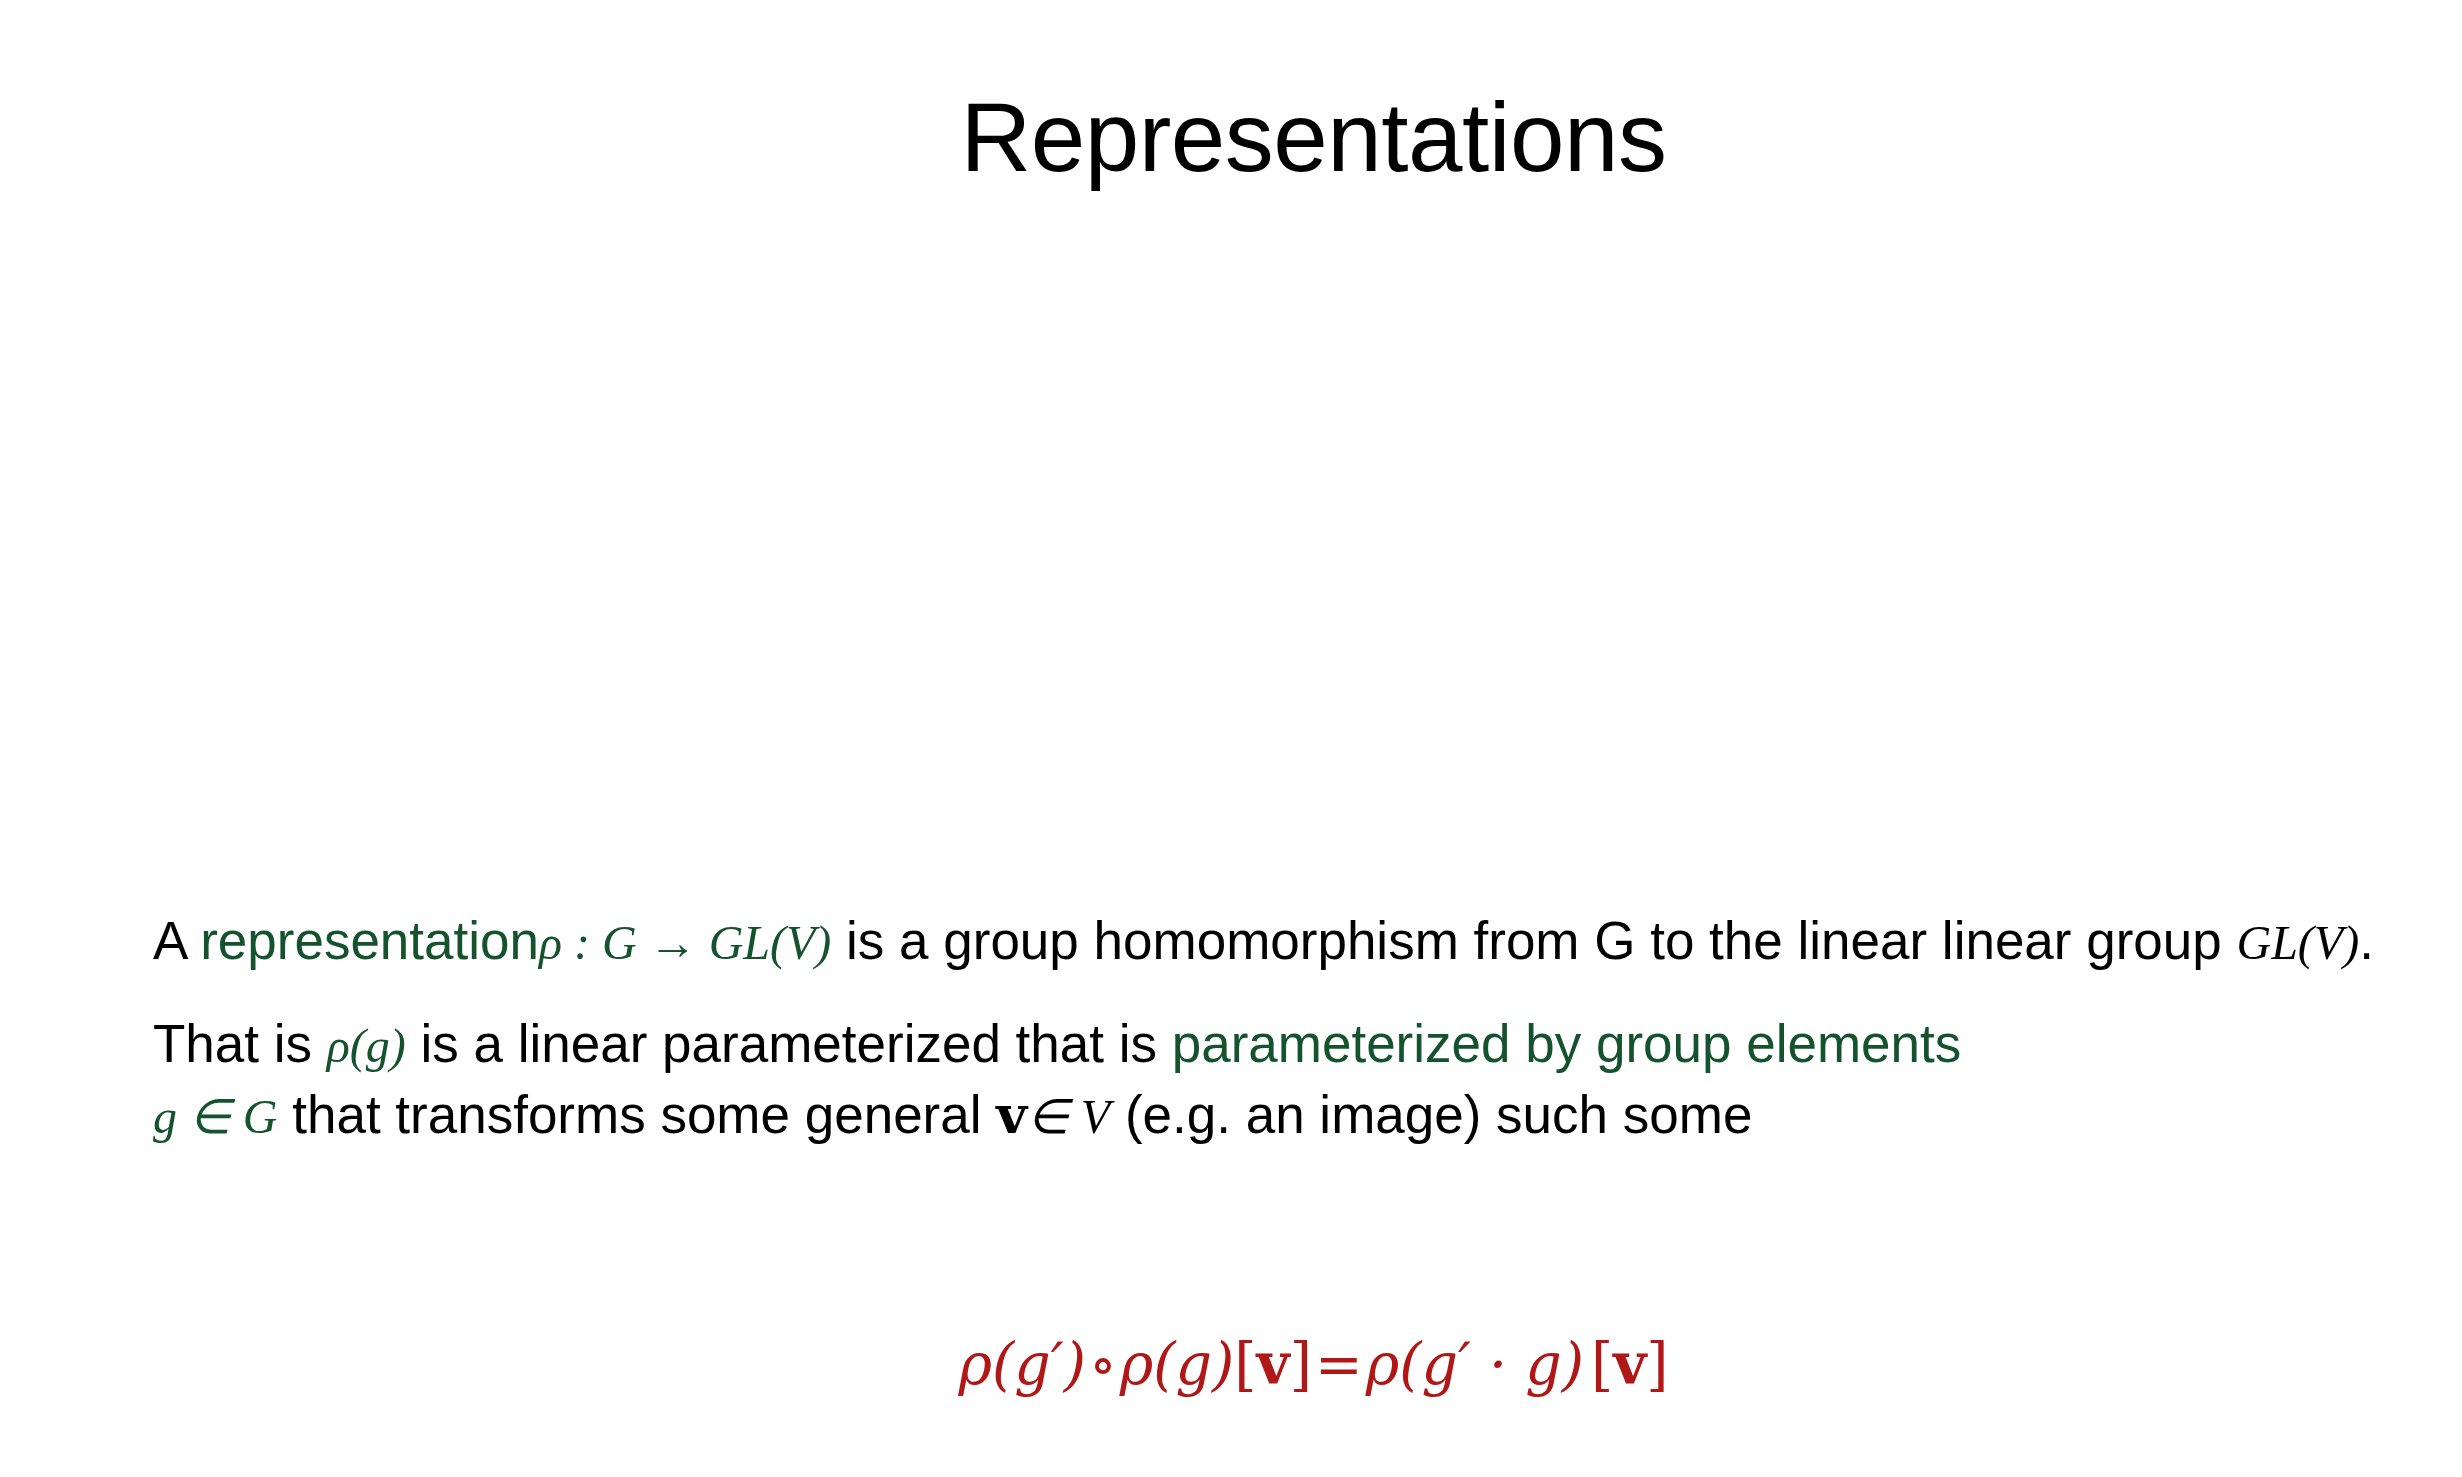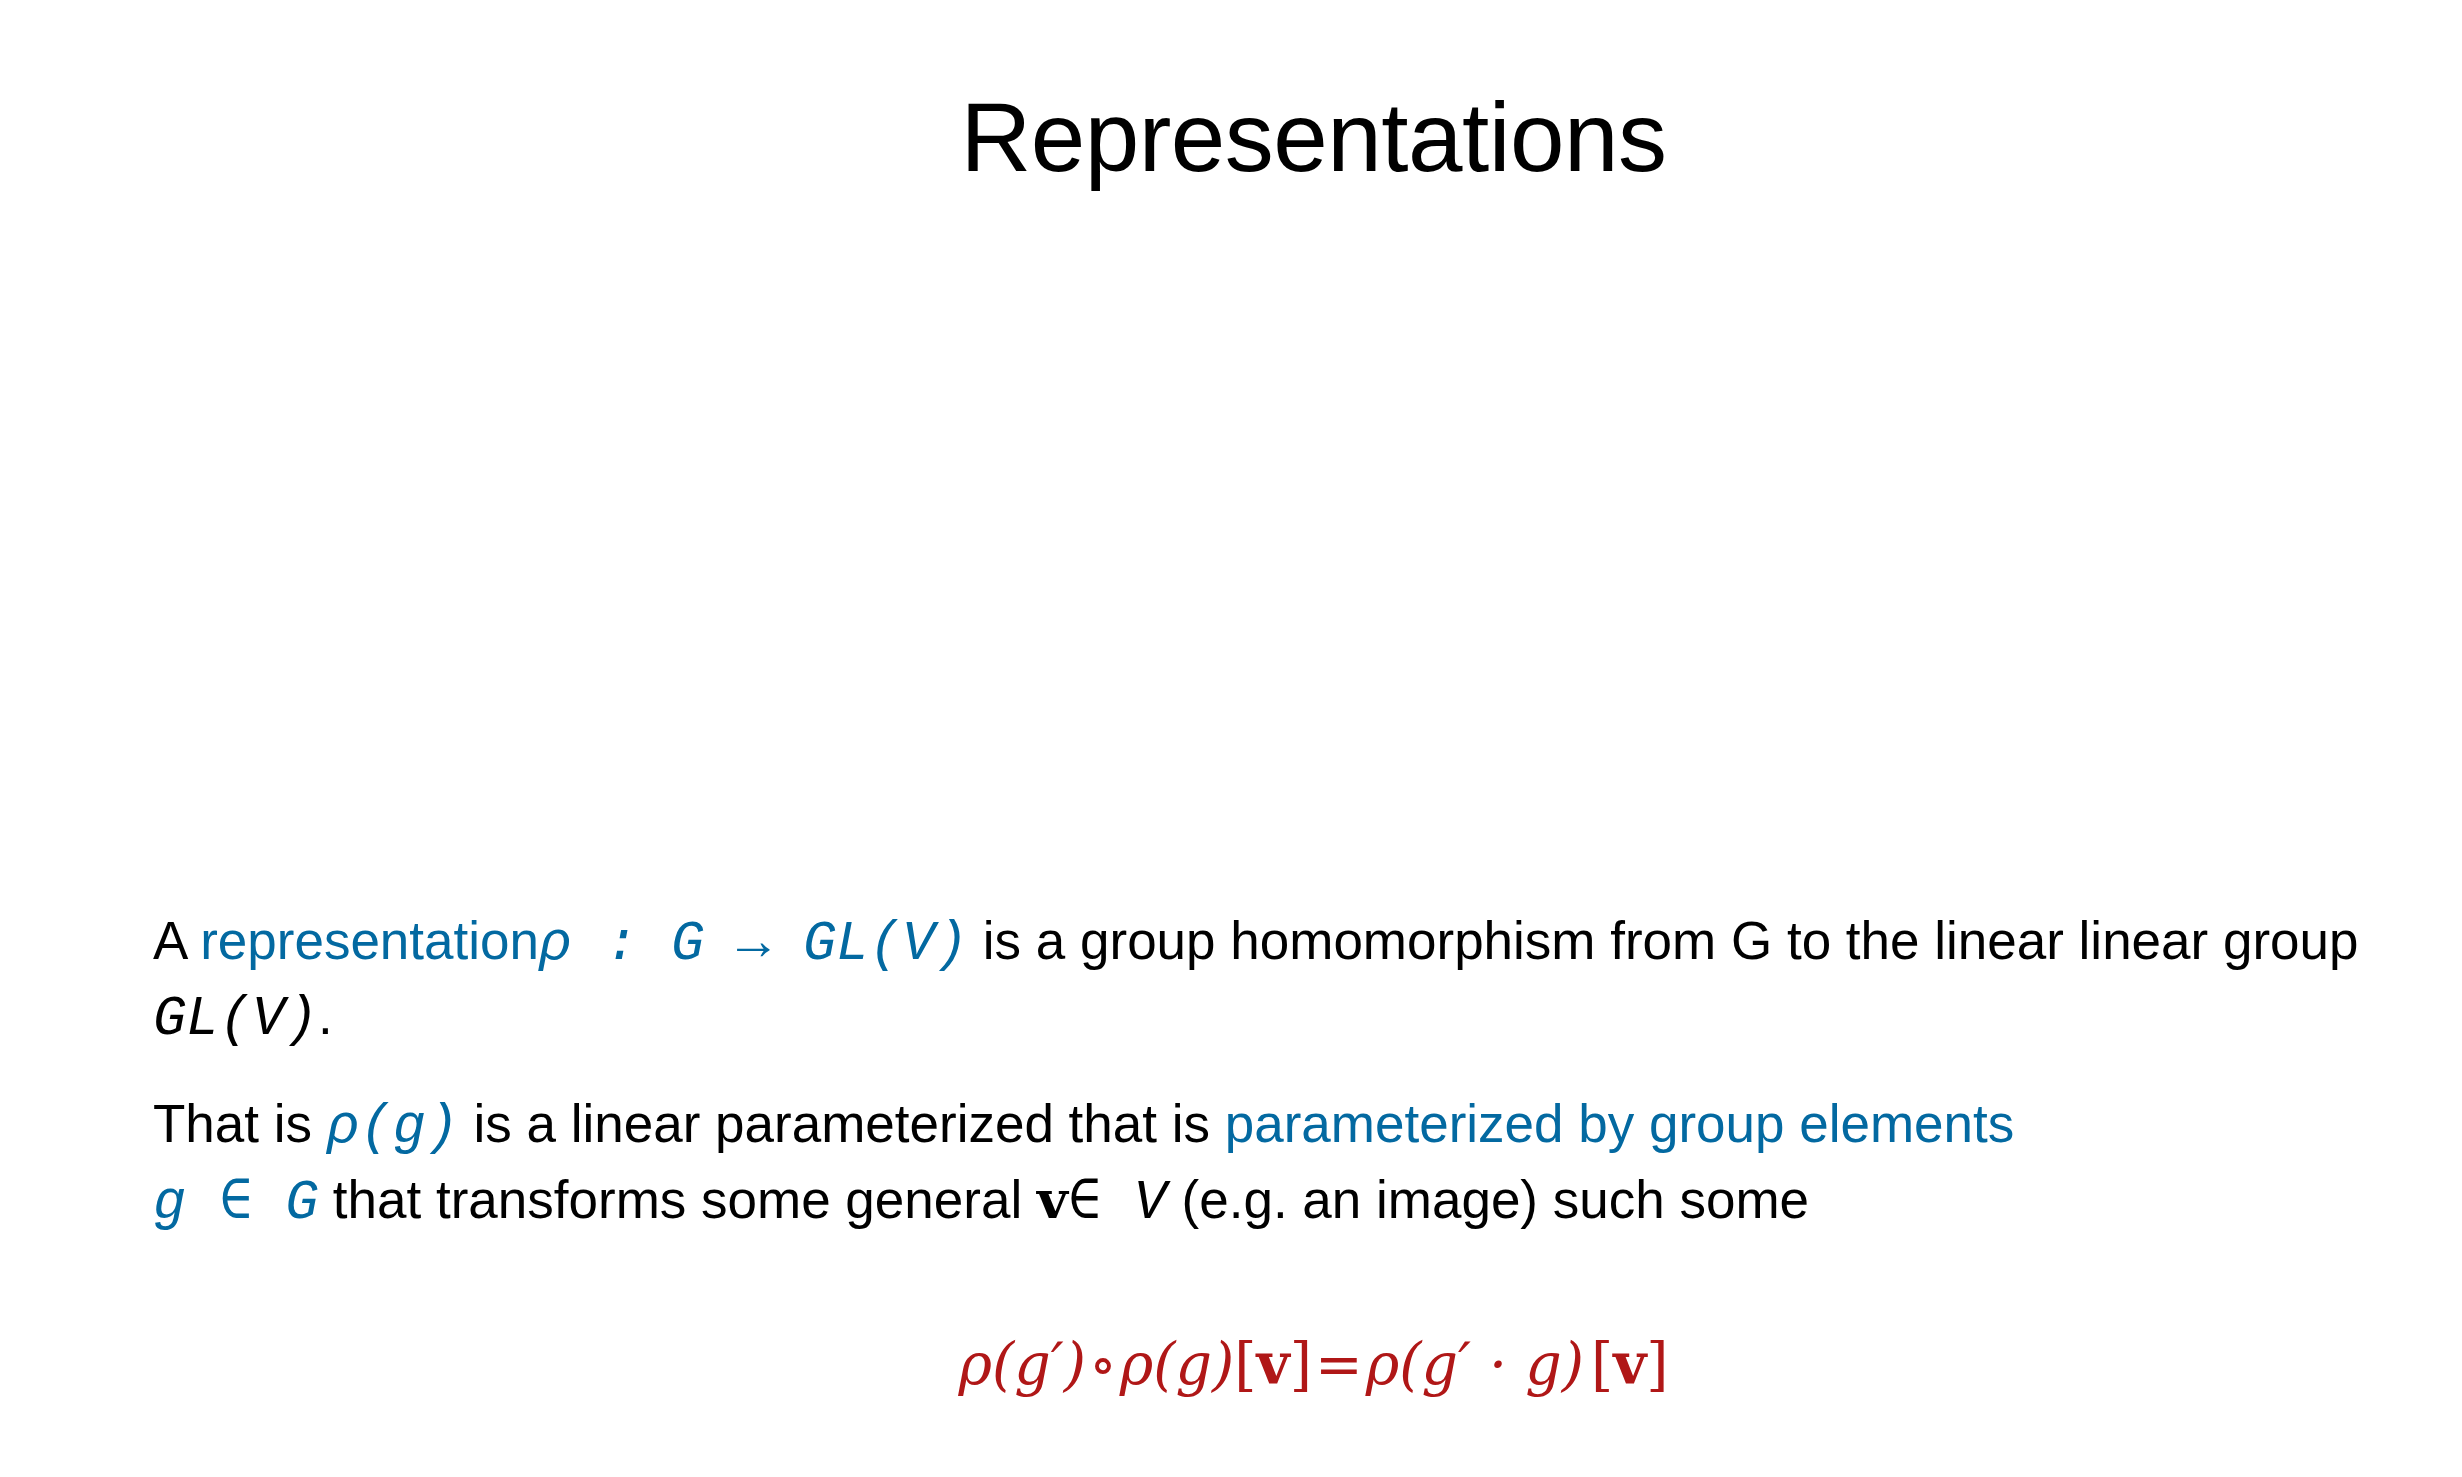--- a/index.html
+++ b/index.html
@@ -38,25 +38,25 @@
     right: 148px;
     top: 906px;
   }
   .para {
     font-size: 53px;
     line-height: 1.33;
     color: #000000;
     margin: 0 0 32.5px 0;
   }
   .para:last-child { margin-bottom: 0; }
-  .red { color: #0369a1; }
+  .red { color: #14532d; }
   .math {
-    font-family: Liberation Mono, monospace;
+    font-family: Liberation Serif, serif;
     font-style: italic;
-    font-size: 55px;
+    font-size: 48px;
   }
   .math-up {
     font-family: "DejaVu Serif", "Liberation Serif", serif;
     font-style: normal;
   }
   .mathbf {
     font-family: "DejaVu Serif", "Liberation Serif", serif;
     font-style: normal;
     font-weight: bold;
   }

